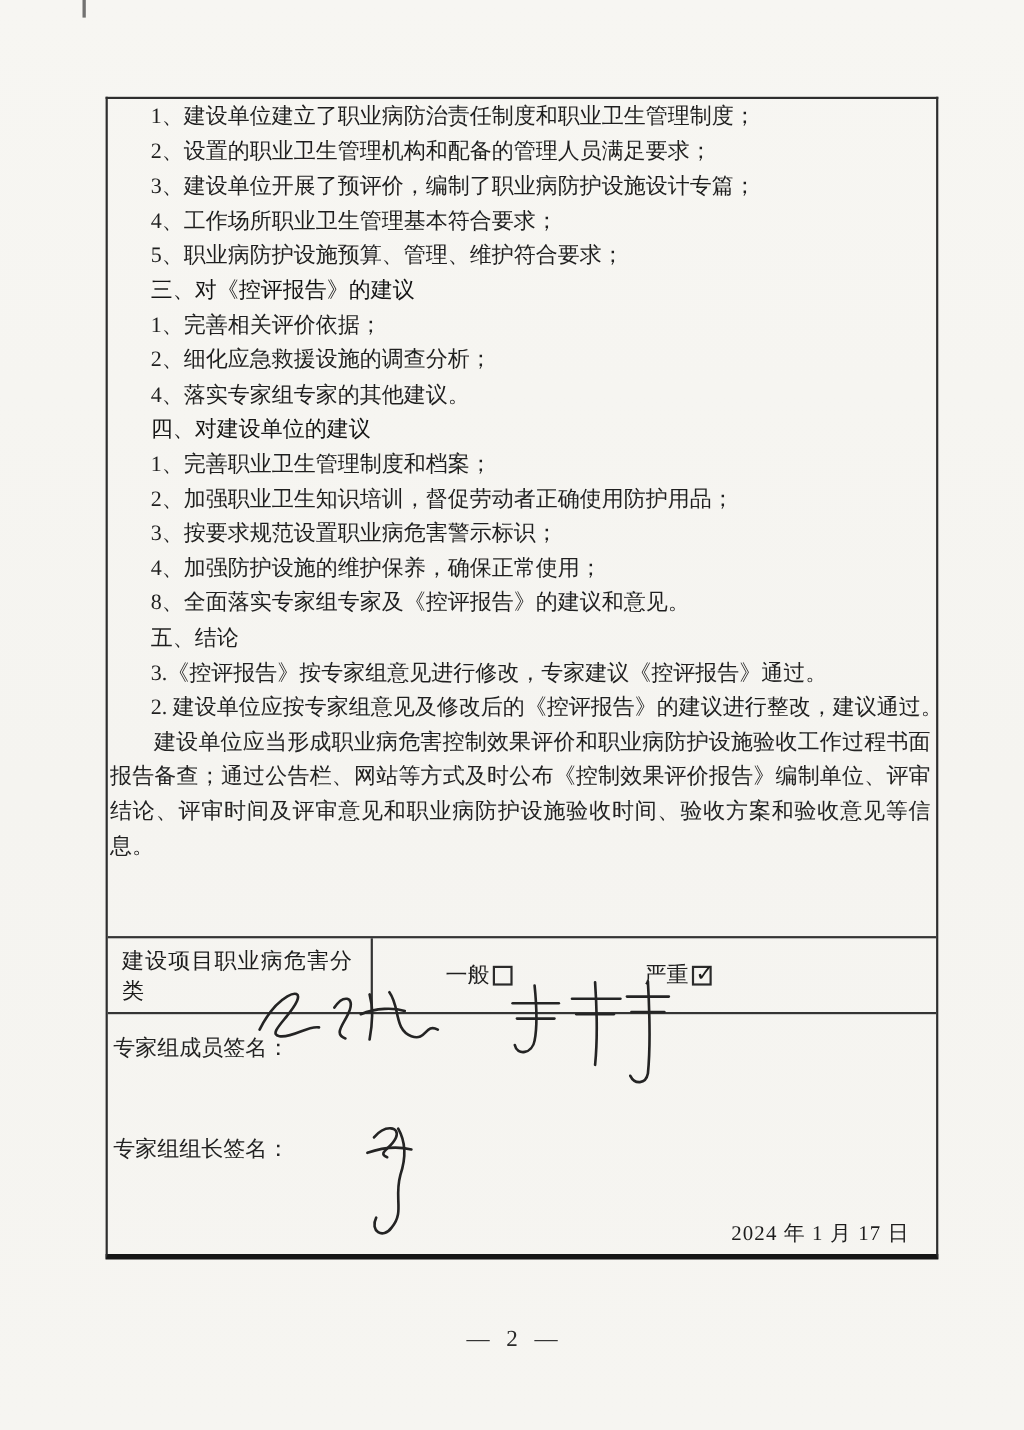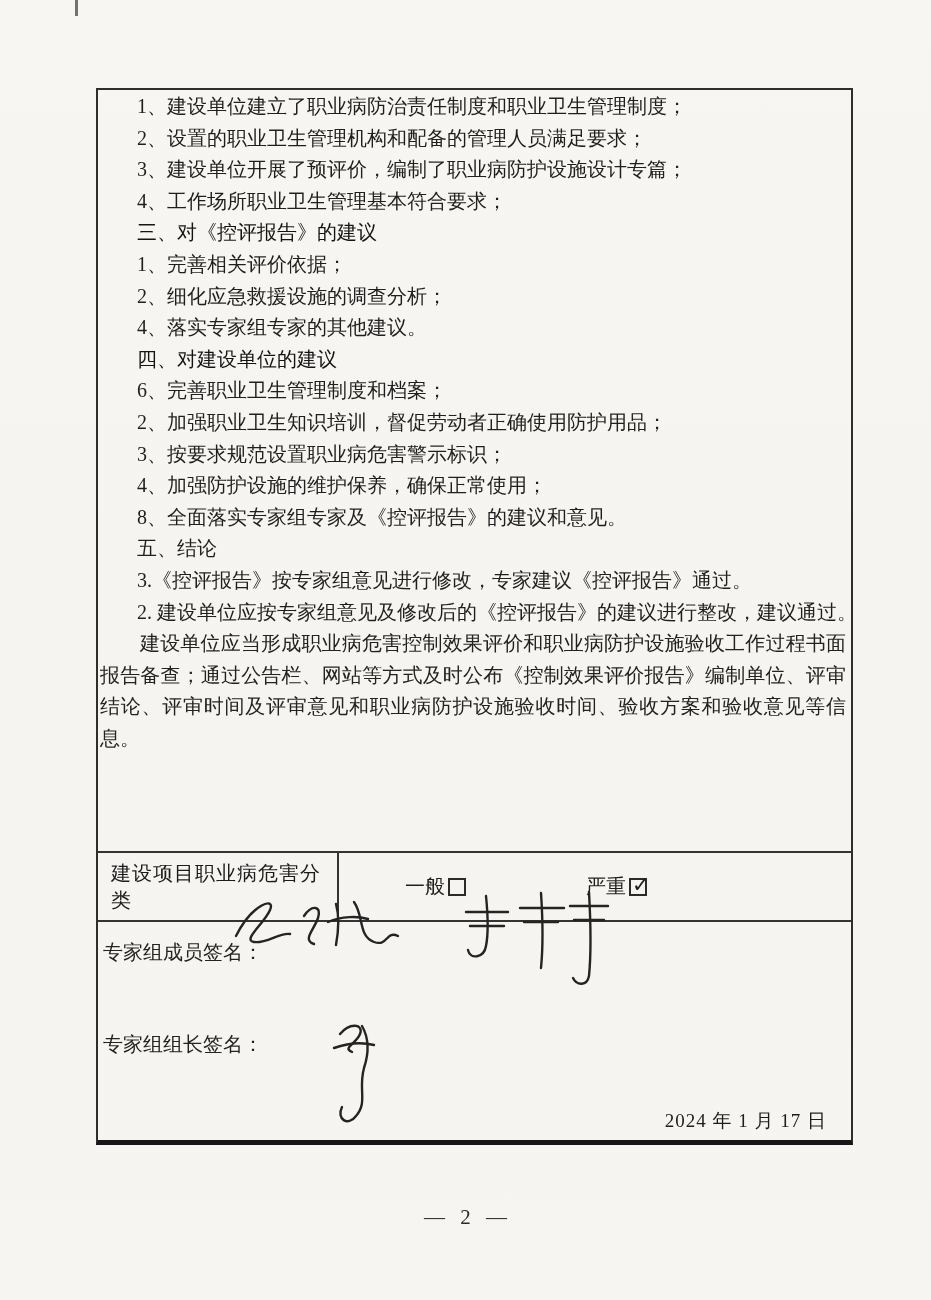--- a/index.html
+++ b/index.html
@@ -101,32 +101,33 @@
   <div class="scan-artifact"></div>
 
   <div class="doc-box">
 
     <div class="content">
       <div>
           <div class="doc-line indent">1、建设单位建立了职业病防治责任制度和职业卫生管理制度；</div>
           <div class="doc-line indent">2、设置的职业卫生管理机构和配备的管理人员满足要求；</div>
           <div class="doc-line indent">3、建设单位开展了预评价，编制了职业病防护设施设计专篇；</div>
           <div class="doc-line indent">4、工作场所职业卫生管理基本符合要求；</div>
+          <div class="doc-line indent">5、职业病防护设施预算、管理、维护符合要求；</div>
         </div>
 
       <div class="doc-line indent heading-bold">三、对《控评报告》的建议</div>
       <div>
           <div class="doc-line indent">1、完善相关评价依据；</div>
           <div class="doc-line indent">2、细化应急救援设施的调查分析；</div>
           <div class="doc-line indent">4、落实专家组专家的其他建议。</div>
         </div>
 
       <div class="doc-line indent heading-bold">四、对建设单位的建议</div>
       <div>
-          <div class="doc-line indent">6、完善职业卫生管理制度和档案；</div>
+          <div class="doc-line indent">1、完善职业卫生管理制度和档案；</div>
           <div class="doc-line indent">2、加强职业卫生知识培训，督促劳动者正确使用防护用品；</div>
           <div class="doc-line indent">3、按要求规范设置职业病危害警示标识；</div>
           <div class="doc-line indent">4、加强防护设施的维护保养，确保正常使用；</div>
           <div class="doc-line indent">8、全面落实专家组专家及《控评报告》的建议和意见。</div>
         </div>
 
       <div class="doc-line indent">五、结论</div>
       <div>
           <div class="doc-line indent">3.《控评报告》按专家组意见进行修改，专家建议《控评报告》通过。</div>
           <div class="doc-line indent">2. 建设单位应按专家组意见及修改后的《控评报告》的建议进行整改，建议通过。</div>

